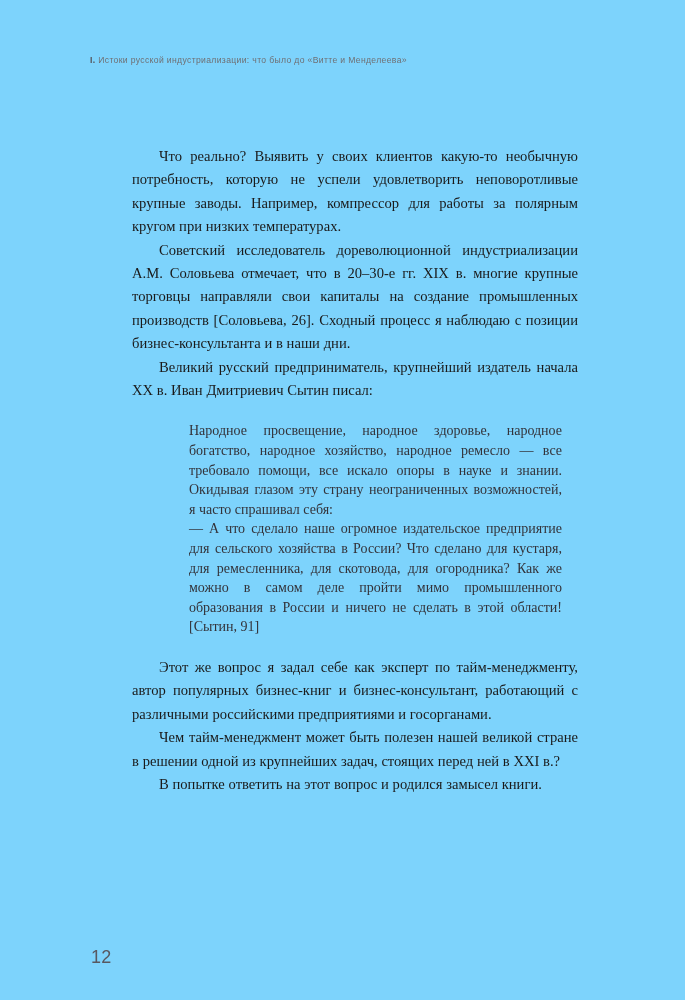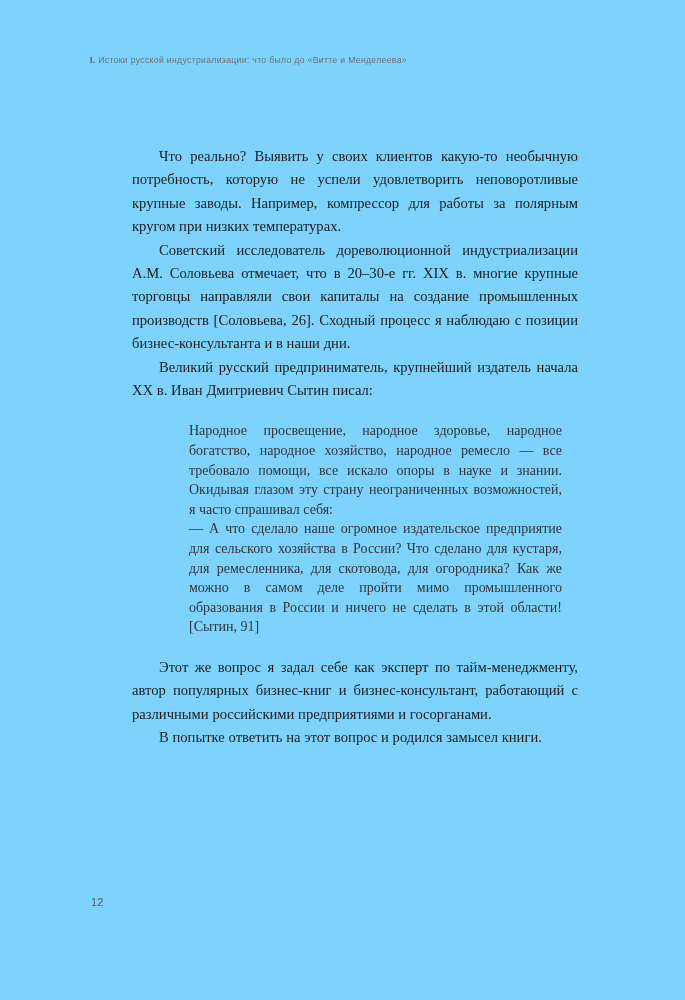--- a/index.html
+++ b/index.html
@@ -75,22 +75,22 @@
     text-indent: 0;
   }
   .quote-block p.quote-dialogue {
     text-indent: 0;
   }
 
   
   .folio {
     position: absolute;
     left: 91px;
-    top: 896px;
-    font-size: 11px;
+    top: 947px;
+    font-size: 18px;
     color: #585860;
     font-family: "Liberation Sans", "DejaVu Sans", sans-serif;
     letter-spacing: 0.2px;
   }
 </style>
 </head>
 <body>
 
 <div class="page">
 
@@ -104,19 +104,20 @@
     <p class="body-par">Что реально? Выявить у своих клиентов какую-то необычную потребность, которую не успели удовлетворить неповоротливые крупные заводы. Например, компрессор для работы за полярным кругом при низких температурах.</p>
     <p class="body-par">Советский исследователь дореволюционной индустриализации А.М. Соловьева отмечает, что в 20–30-е гг. XIX в. многие крупные торговцы направляли свои капиталы на создание промышленных производств [Соловьева, 26]. Сходный процесс я наблюдаю с пози­ции бизнес-консультанта и в наши дни.</p>
     <p class="body-par">Великий русский предприниматель, крупнейший издатель нача­ла XX в. Иван Дмитриевич Сытин писал:</p>
 
     <blockquote class="quote-block">
       <p>Народное просвещение, народное здоровье, народное богатство, народное хозяйство, народное ремесло — все требовало помощи, все искало опоры в науке и знании. Окидывая глазом эту страну неограниченных возможно­стей, я часто спрашивал себя:</p>
       <p class="quote-dialogue">— А что сделало наше огромное издательское предприя­тие для сельского хозяйства в России? Что сделано для кустаря, для ремесленника, для скотовода, для огород­ника? Как же можно в самом деле пройти мимо про­мышленного образования в России и ничего не сделать в этой области! [Сытин, 91]</p>
     </blockquote>
 
     <p class="body-par">Этот же вопрос я задал себе как эксперт по тайм-менеджменту, автор популярных бизнес-книг и бизнес-консультант, работающий с различными российскими предприятиями и госорганами.</p>
+    <p class="body-par">Чем тайм-менеджмент может быть полезен нашей великой стране в решении одной из крупнейших задач, стоящих перед ней в XXI в.?</p>
     <p class="body-par">В попытке ответить на этот вопрос и родился замысел книги.</p>
 
   </div>
 
   <div class="folio">12</div>
 
 </div>
 
 </body></html>

